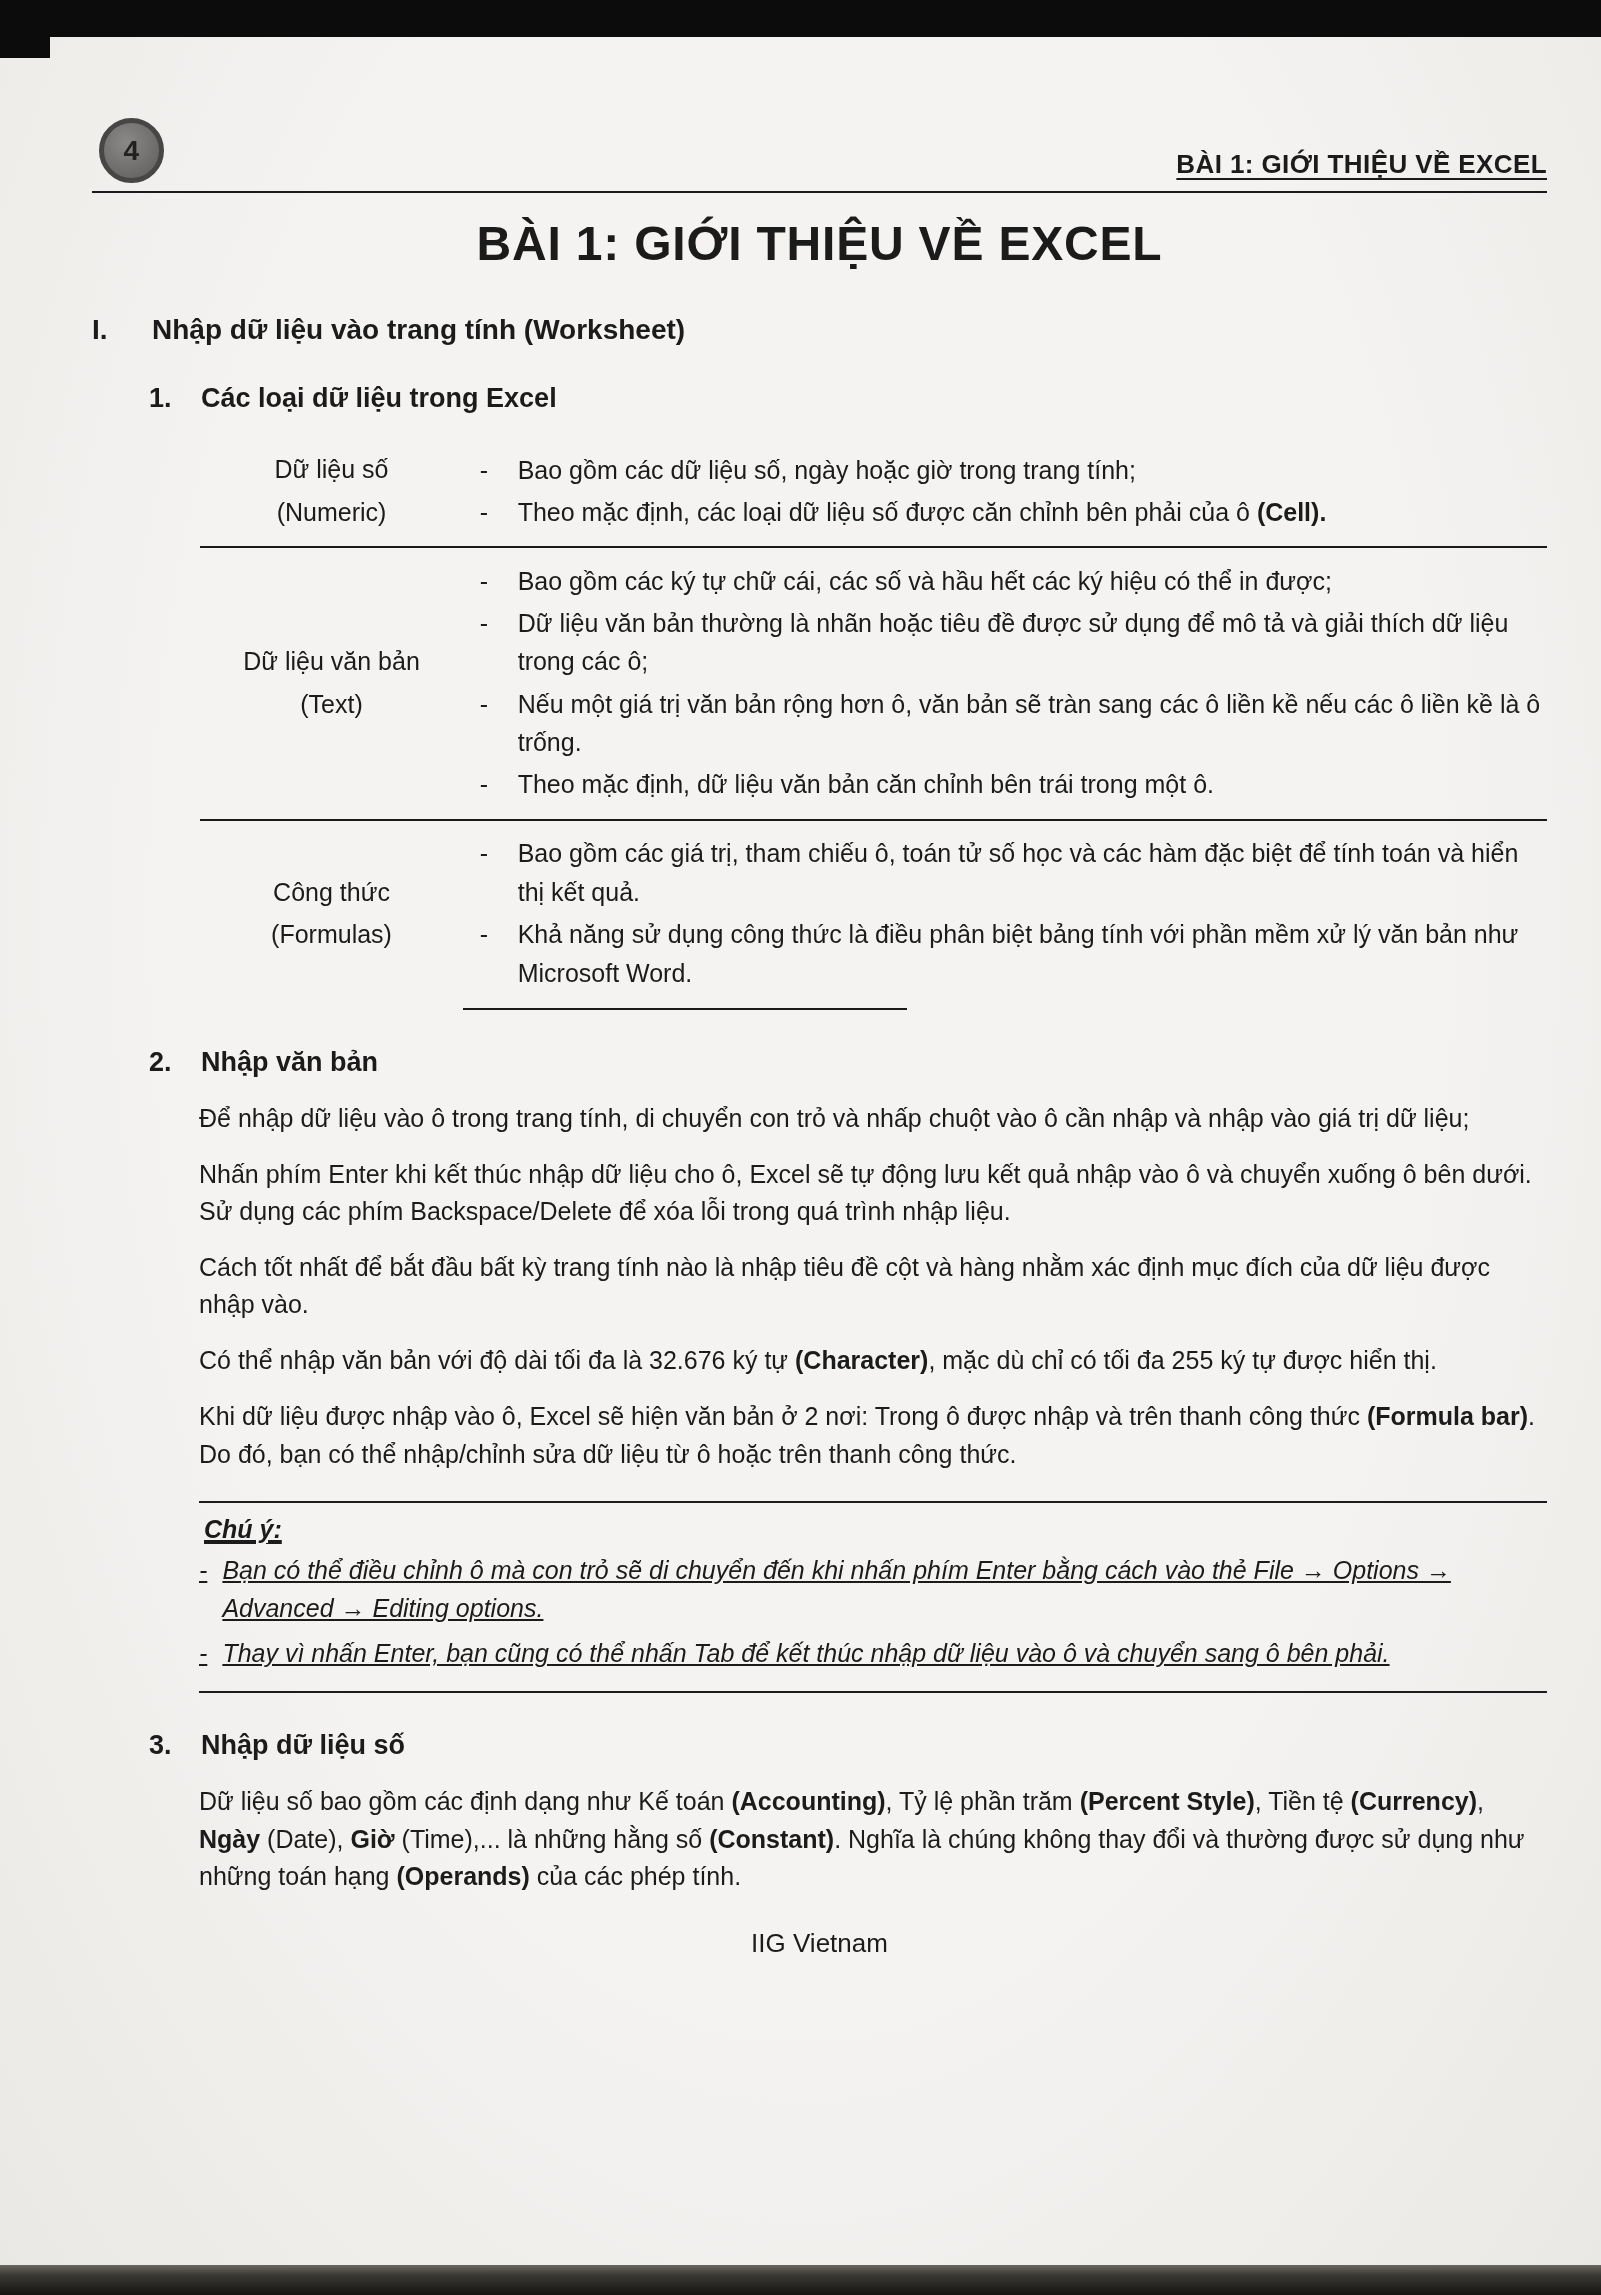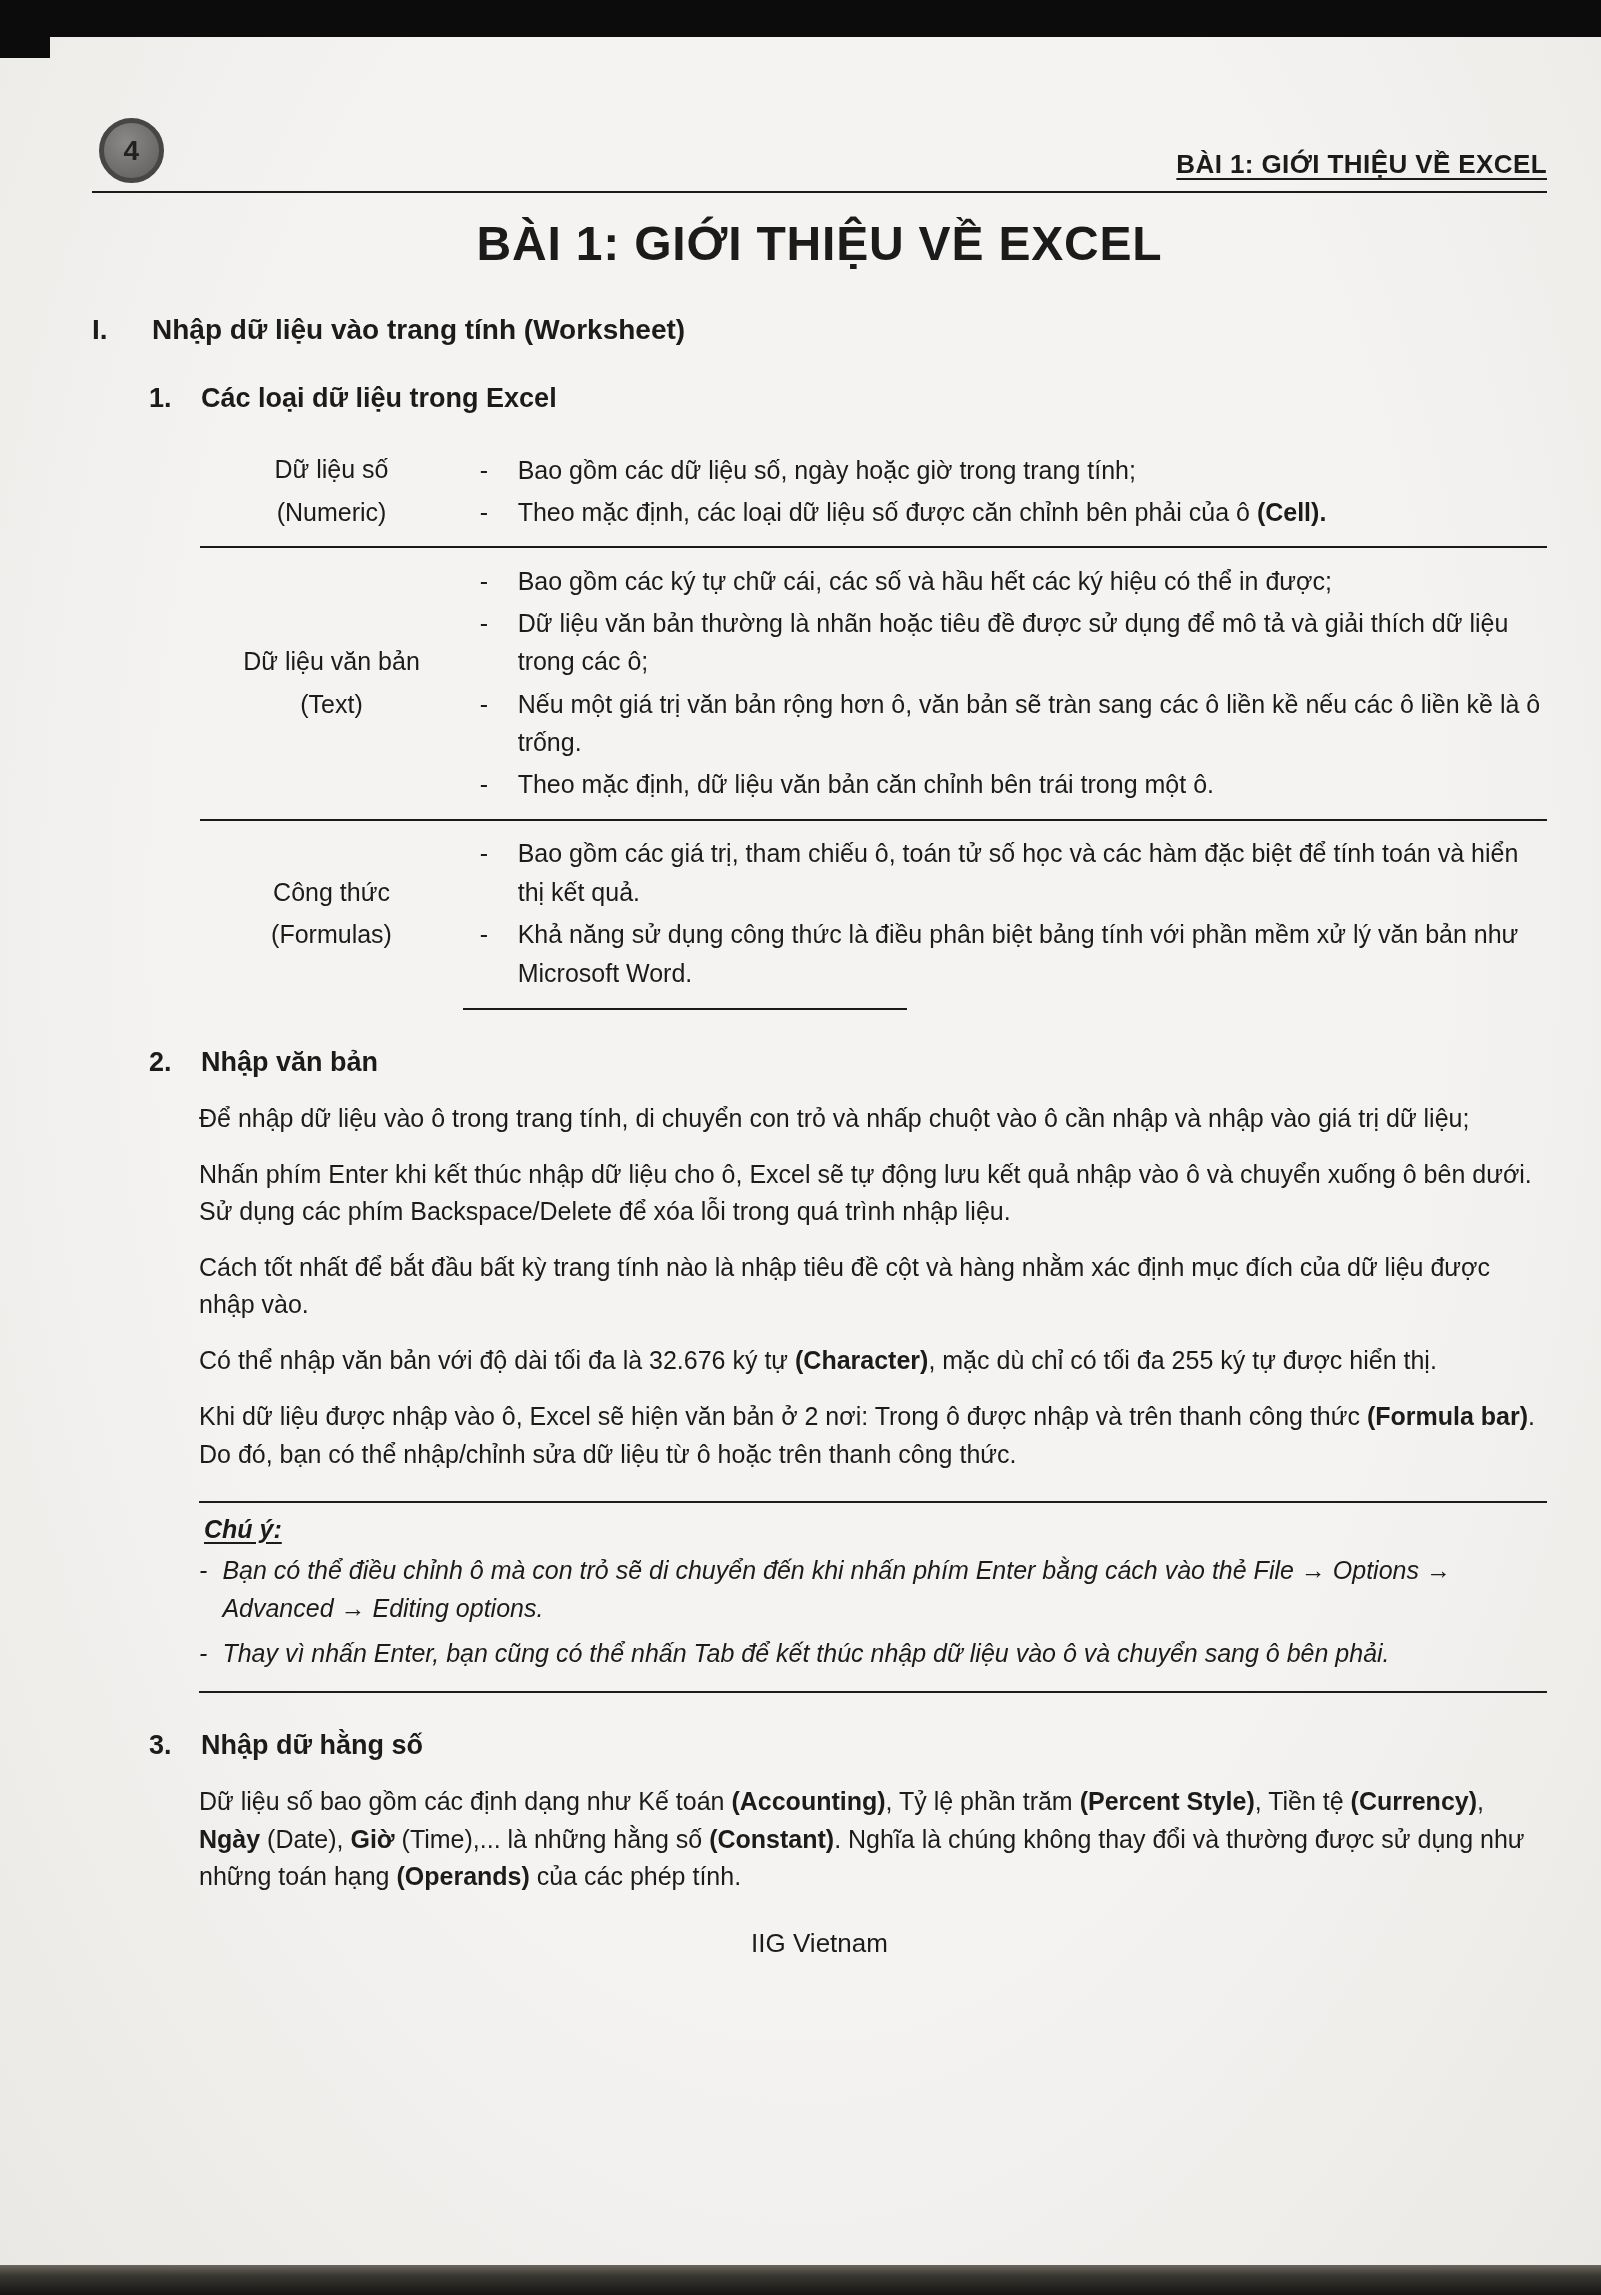--- a/index.html
+++ b/index.html
@@ -75,20 +75,21 @@
   .t-bottom-line { margin-left: 263px; width: 444px; border-top: 2.5px solid #1a1a1a; }
 
   .para { margin: 18.4px 0 0 107px; font-size: 25px; line-height: 1.5; }
   .para-first { margin-top: 22px; }
 
   .notes {
     margin: 28px 0 0 107px;
     border-top: 2.5px solid #1c1c1c; border-bottom: 2.5px solid #1c1c1c;
     padding: 11.7px 0 18.4px 0;
     font-style: italic;
+    text-decoration: underline;
   }
   .notes-heading {
     font-size: 25px; font-weight: bold; text-decoration: underline;
     text-underline-offset: 4.2px; margin-left: 5px;
   }
   .note-item { display: flex; font-size: 25px; line-height: 1.5; margin-top: 8.3px; }
   .note-dash { flex: 0 0 23.4px; }
   .note-text { flex: 1; padding-right: 75px; }
 
   .footer { text-align: center; font-size: 26px; margin-top: 32px; }
@@ -206,21 +207,21 @@
         <span class="note-text">Bạn có thể điều chỉnh ô mà con trỏ sẽ di chuyển đến khi nhấn phím Enter bằng cách vào thẻ File → Options → Advanced → Editing options.</span>
       </div>
       <div class="note-item">
         <span class="note-dash">-</span>
         <span class="note-text">Thay vì nhấn Enter, bạn cũng có thể nhấn Tab để kết thúc nhập dữ liệu vào ô và chuyển sang ô bên phải.</span>
       </div>
     </div>
 
     <div class="sub-head">
       <span class="sub-num">3.</span>
-      <span class="sub-title">Nhập dữ hằng số</span>
+      <span class="sub-title">Nhập dữ liệu số</span>
     </div>
     <p class="para para-first"><span>Dữ liệu số bao gồm các định dạng như Kế toán </span><span class="b">(Accounting)</span><span>, Tỷ lệ phần trăm </span><span class="b">(Percent Style)</span><span>, Tiền tệ </span><span class="b">(Currency)</span><span>, </span><span class="b">Ngày</span><span> (Date), </span><span class="b">Giờ</span><span> (Time),... là những hằng số </span><span class="b">(Constant)</span><span>. Nghĩa là chúng không thay đổi và thường được sử dụng như những toán hạng </span><span class="b">(Operands)</span><span> của các phép tính.</span></p>
 
     <div class="footer">IIG Vietnam</div>
   </div>
 
   <div class="edge-bottom"></div>
 </div>
 
 

